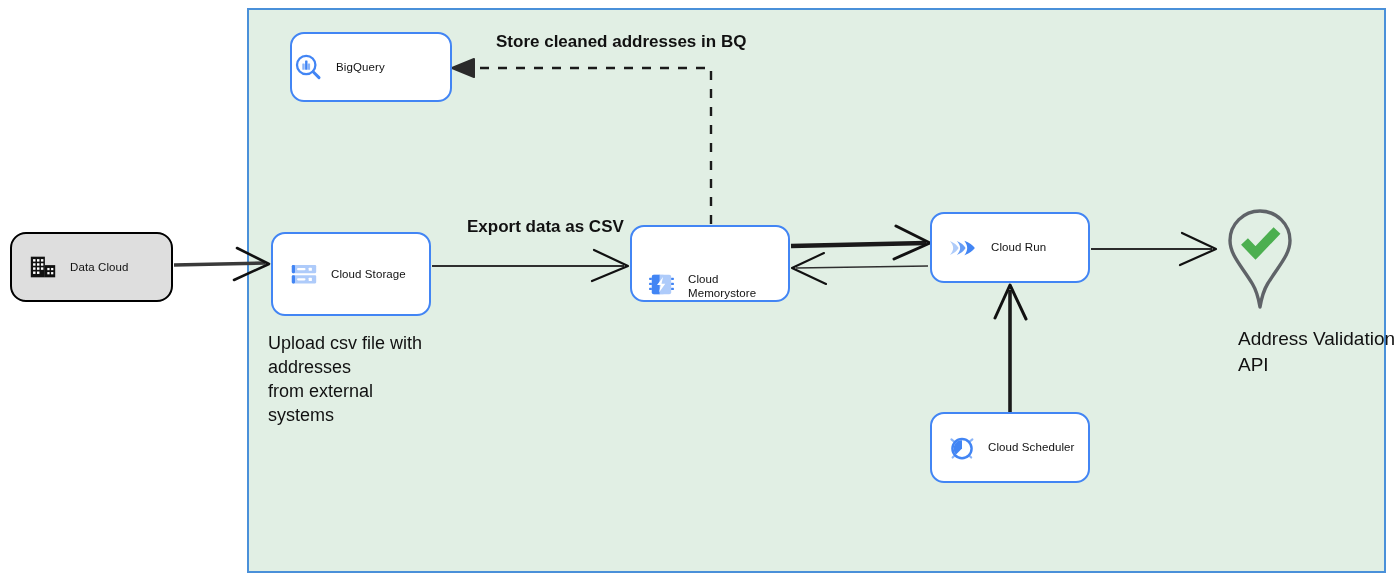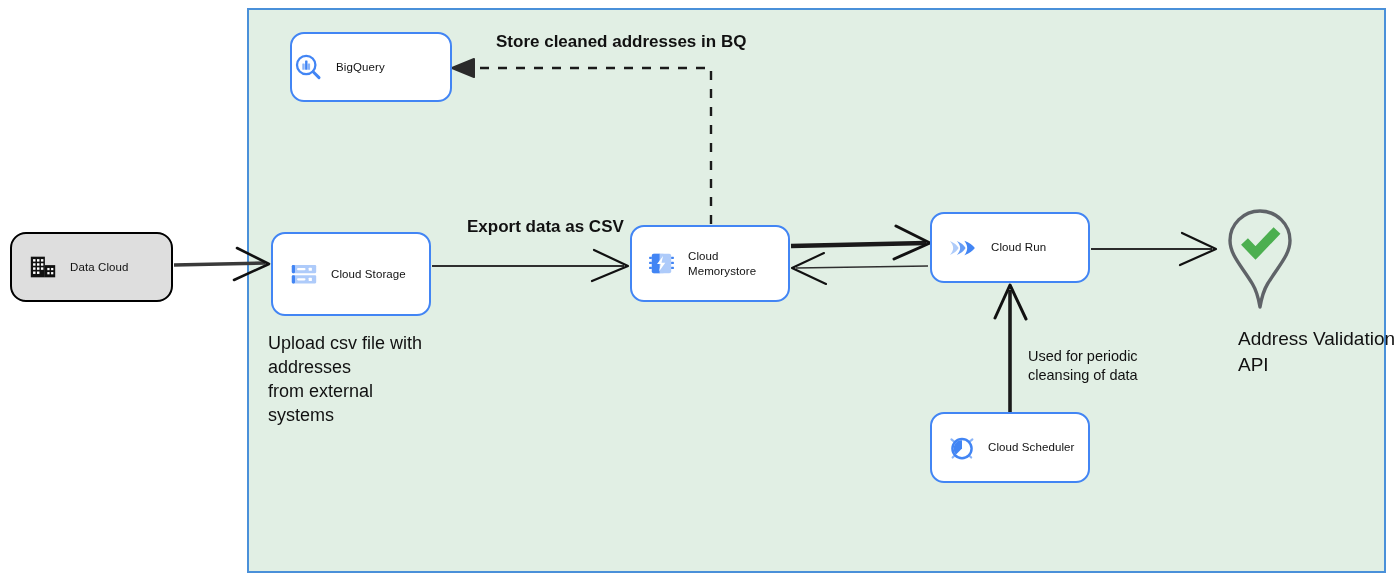--- a/index.html
+++ b/index.html
@@ -156,21 +156,21 @@
         <rect x="3" y="17.4" width="3.4" height="8.6" rx="1.2" fill="#4285f4"></rect>
         <rect x="8.6" y="9.6" width="9" height="2.4" rx="1.1" fill="#ffffff"></rect>
         <rect x="8.6" y="20.4" width="9" height="2.4" rx="1.1" fill="#ffffff"></rect>
         <rect x="21" y="9.2" width="3.4" height="3.4" rx="0.6" fill="#ffffff"></rect>
         <rect x="21" y="20" width="3.4" height="3.4" rx="0.6" fill="#ffffff"></rect>
       </svg>
     </span>
     <span class="lbl">Cloud Storage</span>
   </div>
 
-  <div class="node gcp" style="left:630px;top:225px;width:160px;height:77px;padding-left:14px;">
+  <div class="node gcp" style="left:630px;top:225px;width:160px;height:77px;padding-left:14px;align-items:flex-end;">
     <span class="ico" style="width:31px;height:31px;margin-right:11px;">
       <svg viewBox="0 0 32 32" width="31" height="31" xmlns="http://www.w3.org/2000/svg">
         <g fill="#4285f4">
           <rect x="3.2" y="9" width="3" height="2.3" rx="0.6"></rect>
           <rect x="3.2" y="14.2" width="3" height="2.3" rx="0.6"></rect>
           <rect x="3.2" y="19.4" width="3" height="2.3" rx="0.6"></rect>
           <rect x="25.8" y="9" width="3" height="2.3" rx="0.6"></rect>
           <rect x="25.8" y="14.2" width="3" height="2.3" rx="0.6"></rect>
           <rect x="25.8" y="19.4" width="3" height="2.3" rx="0.6"></rect>
         </g>
@@ -223,16 +223,14 @@
   <div class="txt edge-label" style="left:496px;top:31px;">Store cleaned addresses in BQ</div>
 
   <div class="txt edge-label" style="left:455px;top:216px;margin-left:12px;">Export data as CSV</div>
 
   <div class="txt note" style="left:268px;top:331px;width:330px;">Upload csv file with
 addresses
 from external
 systems</div>
 
 
-  <div class="txt note-sm" style="left:1028px;top:347px;width:200px;">Used for periodic
-cleansing of data</div>
 
 </div>
 
 </body></html>

